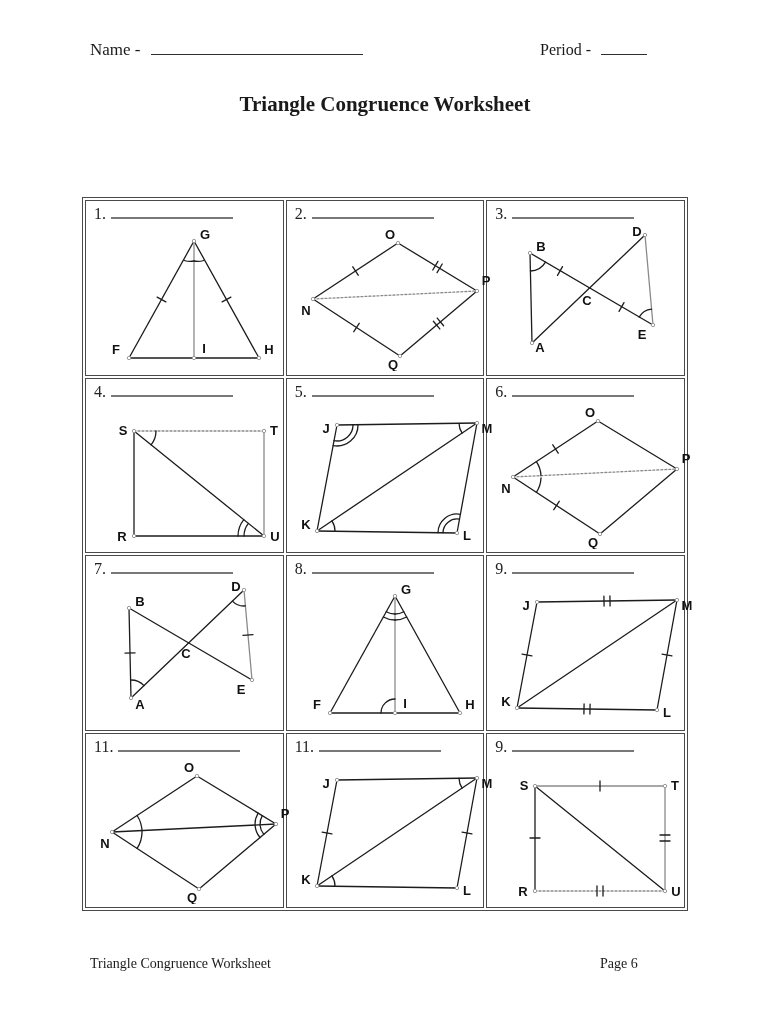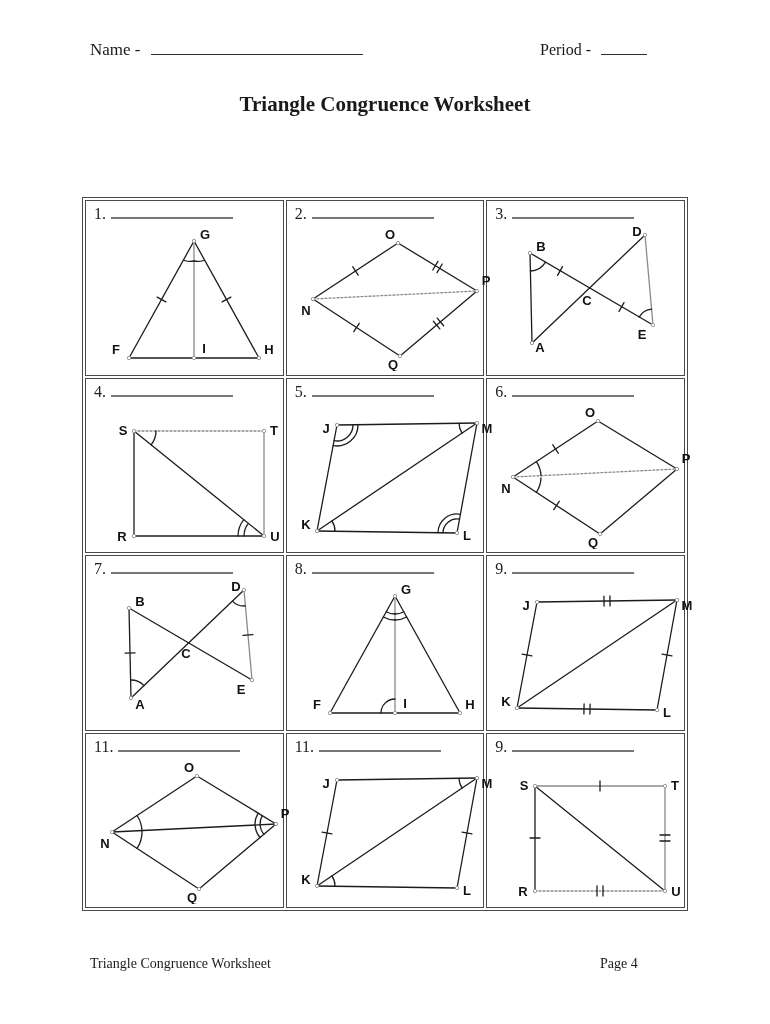--- a/index.html
+++ b/index.html
@@ -381,15 +381,15 @@
           <text x="180" y="32">T</text>
           <text x="28" y="138">R</text>
           <text x="181" y="138">U</text>
         </svg>
       </td>
     </tr>
   </tbody>
     </table>
 
   <div class="footer-left">Triangle Congruence Worksheet</div>
-  <div class="footer-right">Page 4</div>
+  <div class="footer-right">Page 6</div>
 
 </div>
 
 </body></html>

